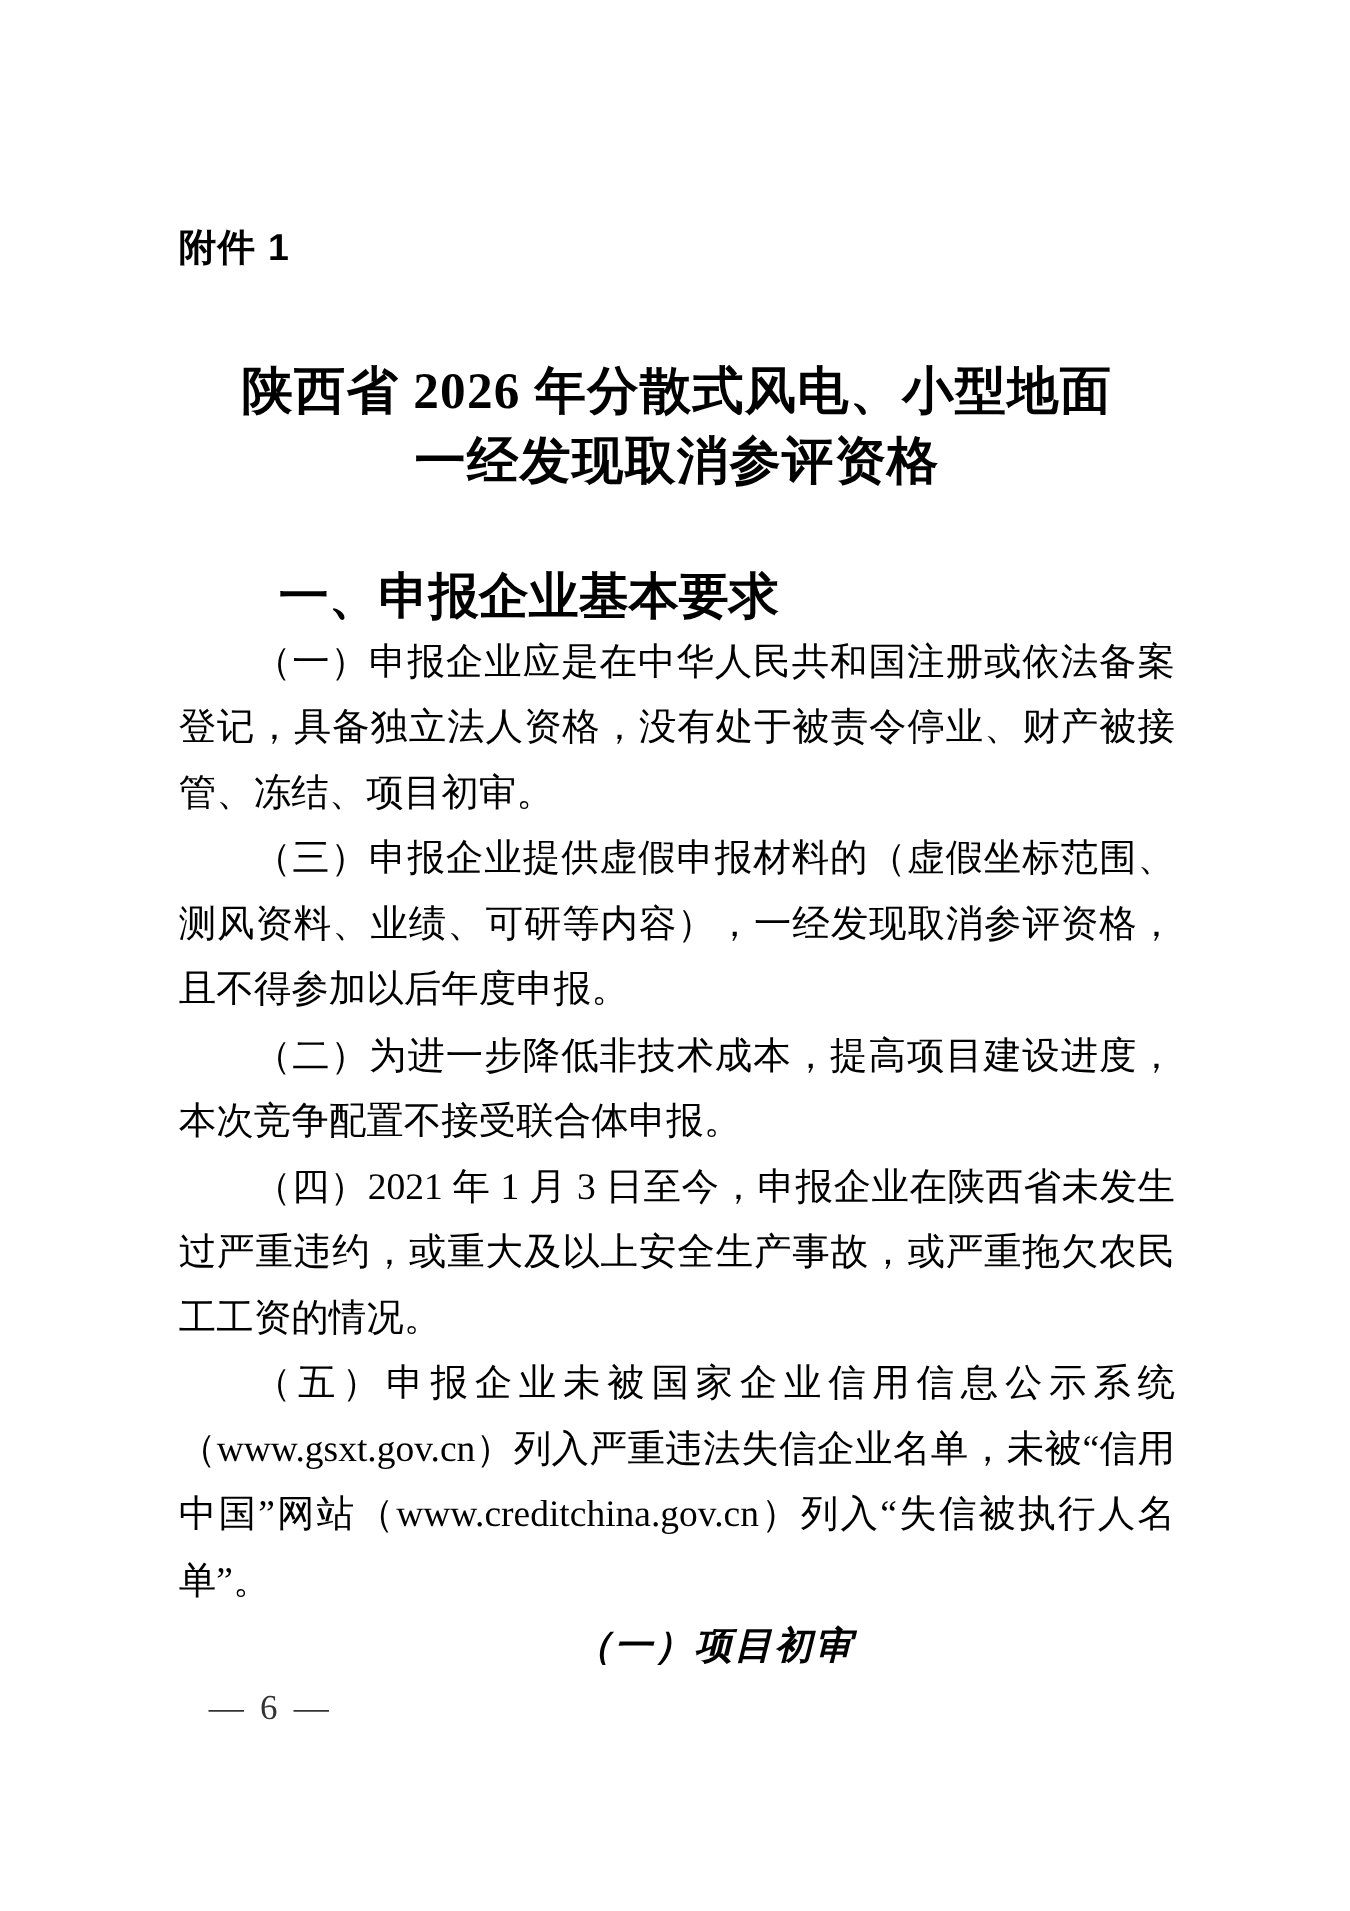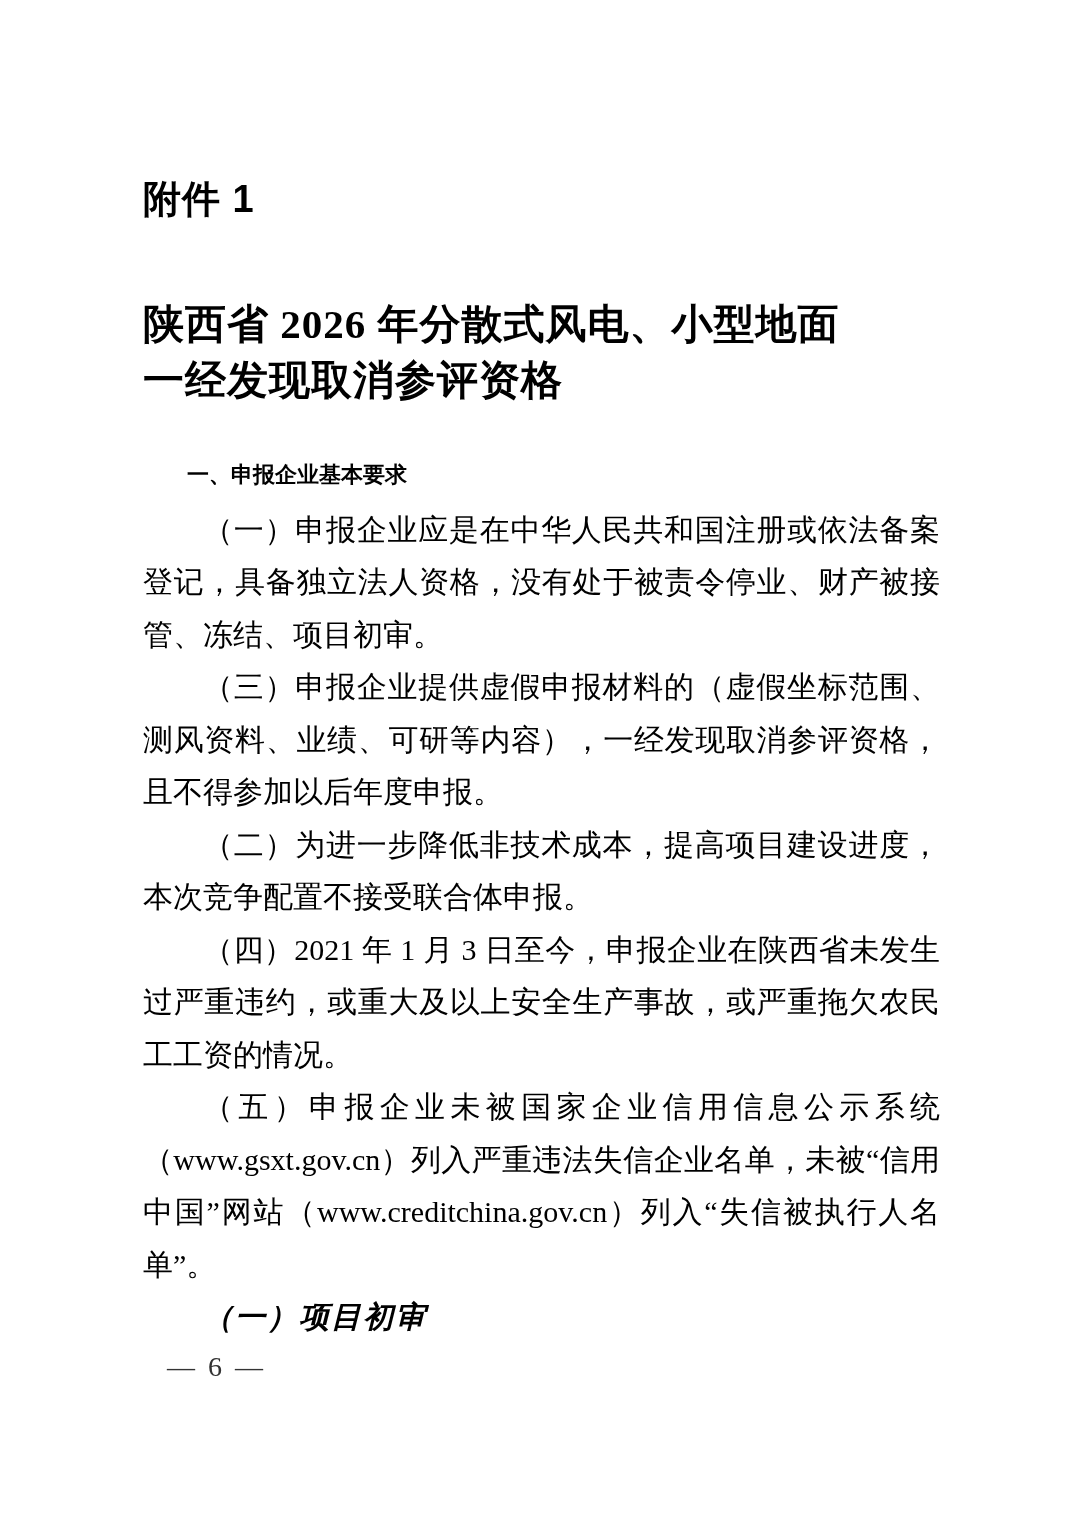--- a/index.html
+++ b/index.html
@@ -12,64 +12,65 @@
     color: #000000;
     font-family: "Liberation Serif", serif;
     overflow: hidden;
   }
   .attachment {
     position: absolute;
     left: 143px;
     top: 181px;
     font-family: "Liberation Sans", sans-serif;
     font-weight: 700;
-    font-size: 38px;
+    font-size: 30px;
     line-height: 36px;
     letter-spacing: 1px;
   }
   .title {
     position: absolute;
     left: 143px;
-    top: 296px;
+    top: 284px;
     width: 797px;
+    text-align: center;
     font-family: "Liberation Serif", serif;
     font-weight: 700;
     font-size: 41px;
     line-height: 56px;
     letter-spacing: 1px;
   }
   .title .title-line { display: block; }
   .body-block {
     position: absolute;
     left: 143px;
     top: 451px;
     width: 797px;
     font-size: 30px;
     line-height: 52.5px;
     text-align: justify;
     text-justify: inter-character;
   }
   .sec-heading {
-    font-family: Liberation Mono, monospace;
+    font-family: Liberation Sans, sans-serif;
     font-weight: 700;
-    font-size: 22px;
+    font-size: 40px;
     line-height: 52.5px;
     text-indent: 2em;
     text-align: left;
   }
   .para {
     text-indent: 2em;
   }
   .sub-heading {
     font-weight: 700;
     font-style: italic;
     font-size: 30px;
     line-height: 52.5px;
     text-indent: 2em;
-    text-align: left;
+    text-align: center;
     letter-spacing: 2px;
   }
   .pageno {
     position: absolute;
     left: 167px;
     top: 1350px;
     font-size: 28px;
     line-height: 34px;
     letter-spacing: 3px;
     color: #333333;

